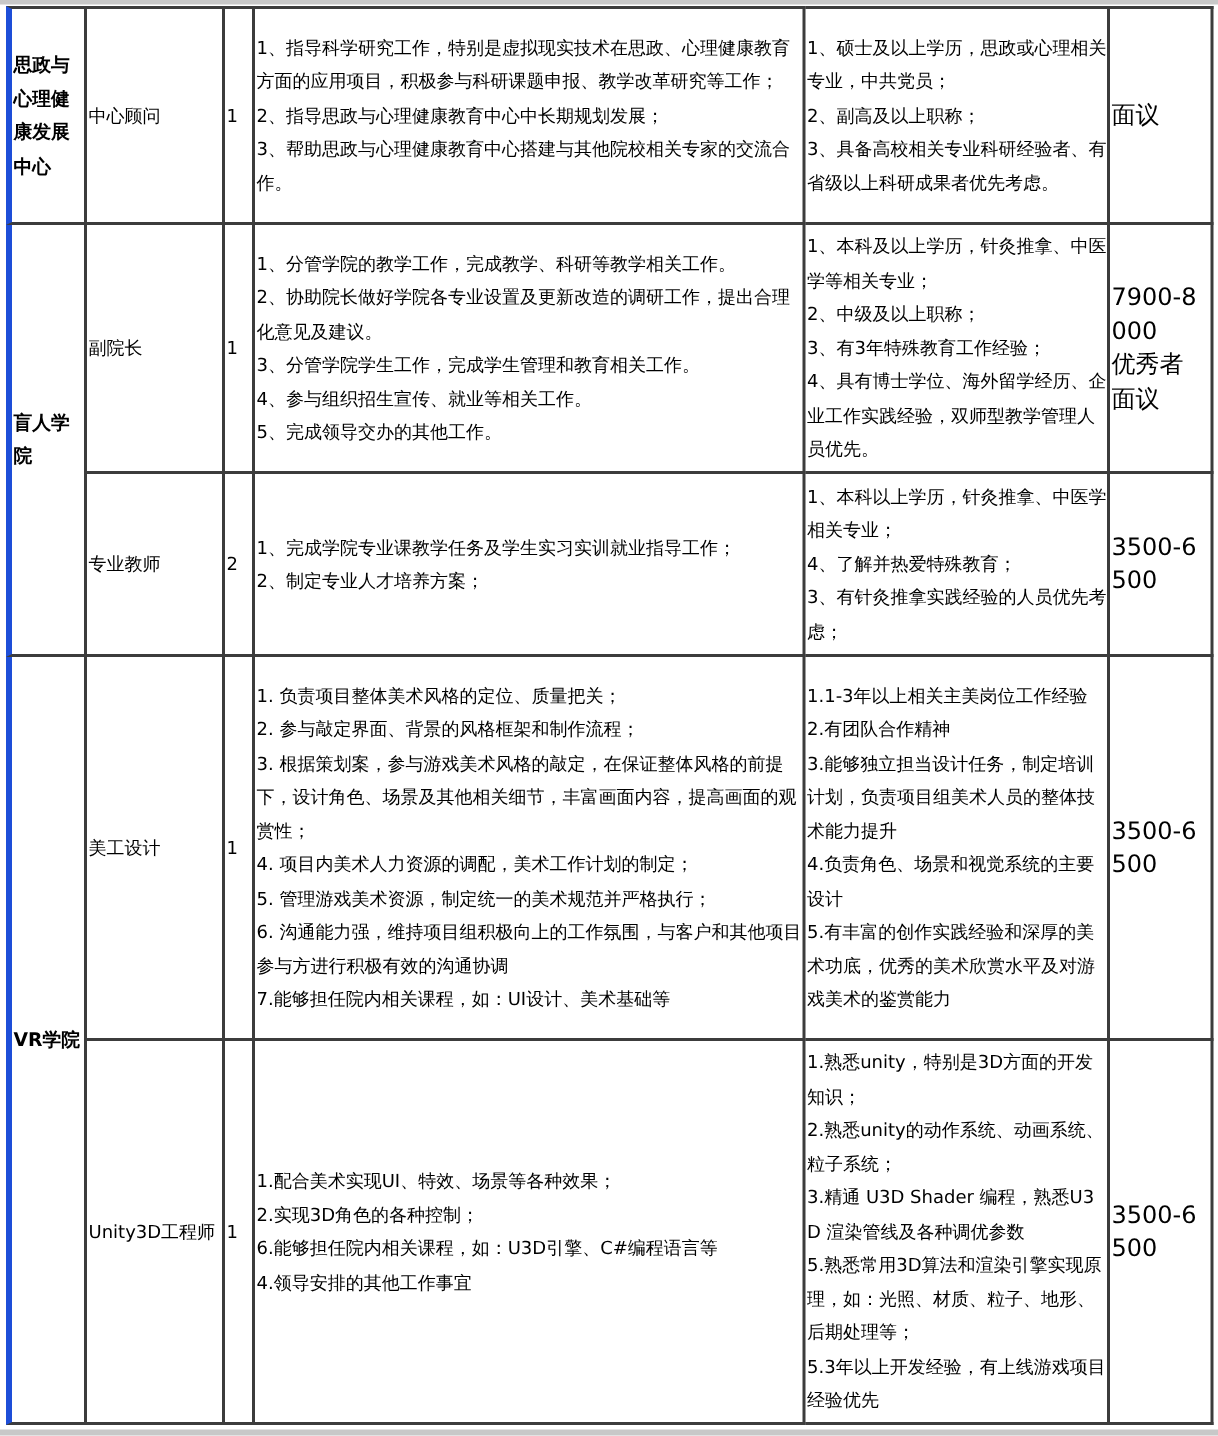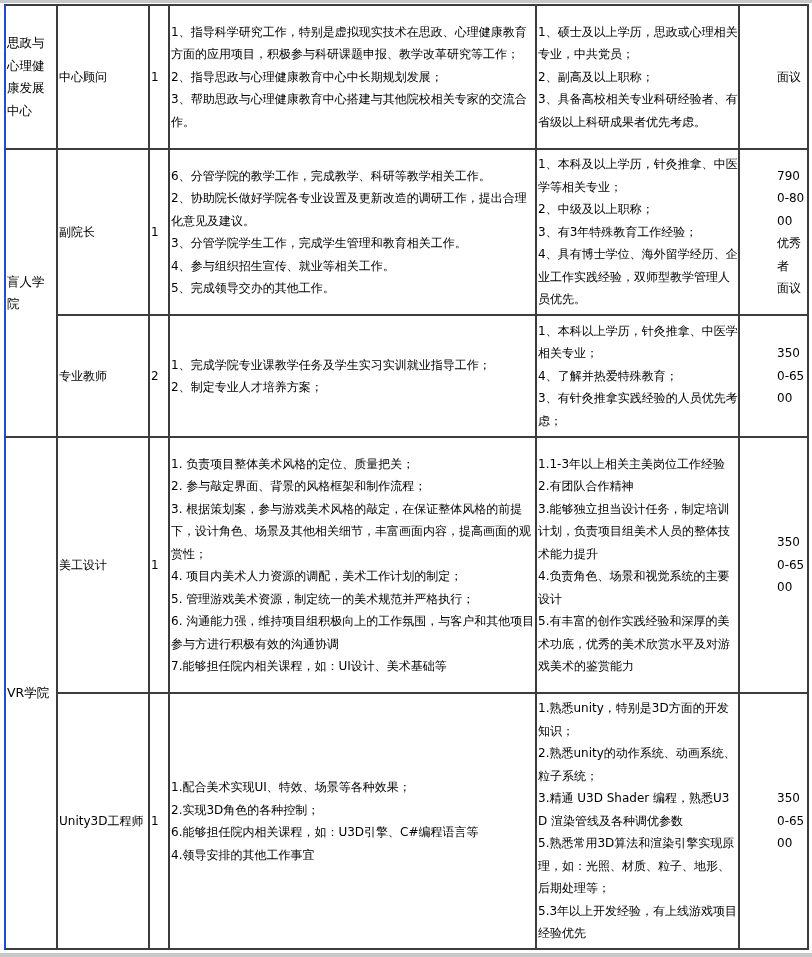--- a/index.html
+++ b/index.html
@@ -5,24 +5,24 @@
   html, body { margin: 0; padding: 0; background: #ffffff; }
   body { width: 812px; height: 957px; overflow: hidden; position: relative;
          font-family: "DejaVu Sans", "Liberation Sans", sans-serif; font-size: 12px; color: #000; }
   .topline { position: absolute; left: 0; top: 0; width: 812px; height: 3px; background: #c8c8c8; }
   .botline { position: absolute; left: 0; top: 953px; width: 812px; height: 4px; background: #c8c8c8; }
   table { position: absolute; left: 4px; top: 4px; border-collapse: separate; border-spacing: 0;
           table-layout: fixed; width: 805px; }
   td { border-right: 2px solid #3c3c3c; border-bottom: 2px solid #3c3c3c; padding: 0 0 0 1px;
        vertical-align: middle; line-height: 22.5px; word-break: break-all; overflow: hidden; }
   tr:first-child td { border-top: 2px solid #3c3c3c; }
-  td.c0 { border-left: 2px solid #1d4ed8; }
+  td.c0 { border-left: 4px solid #1d4ed8; font-weight: bold; }
   .line { display: block; white-space: normal; }
   .dept { font-size: 12.5px; }
-  .salary { font-size: 12px; margin-left: 36px; }
+  .salary { font-size: 16px; }
 </style>
 </head>
 <body>
 
 <div class="topline"></div>
 
 <table>
   <colgroup>
     <col style="width:54px">
     <col style="width:92px">
@@ -58,21 +58,21 @@
     </tr>
 
     <tr style="height:166px">
       <td class="c0" rowspan="2">
         <span class="line dept">盲人学</span>
         <span class="line dept">院</span>
       </td>
       <td><span>副院长</span></td>
       <td><span>1</span></td>
       <td>
-        <span class="line">6、分管学院的教学工作，完成教学、科研等教学相关工作。</span>
+        <span class="line">1、分管学院的教学工作，完成教学、科研等教学相关工作。</span>
         <span class="line">2、协助院长做好学院各专业设置及更新改造的调研工作，提出合理化意见及建议。</span>
         <span class="line">3、分管学院学生工作，完成学生管理和教育相关工作。</span>
         <span class="line">4、参与组织招生宣传、就业等相关工作。</span>
         <span class="line">5、完成领导交办的其他工作。</span>
       </td>
       <td>
         <span class="line">1、本科及以上学历，针灸推拿、中医学等相关专业；</span>
         <span class="line">2、中级及以上职称；</span>
         <span class="line">3、有3年特殊教育工作经验；</span>
         <span class="line">4、具有博士学位、海外留学经历、企业工作实践经验，双师型教学管理人员优先。</span>

